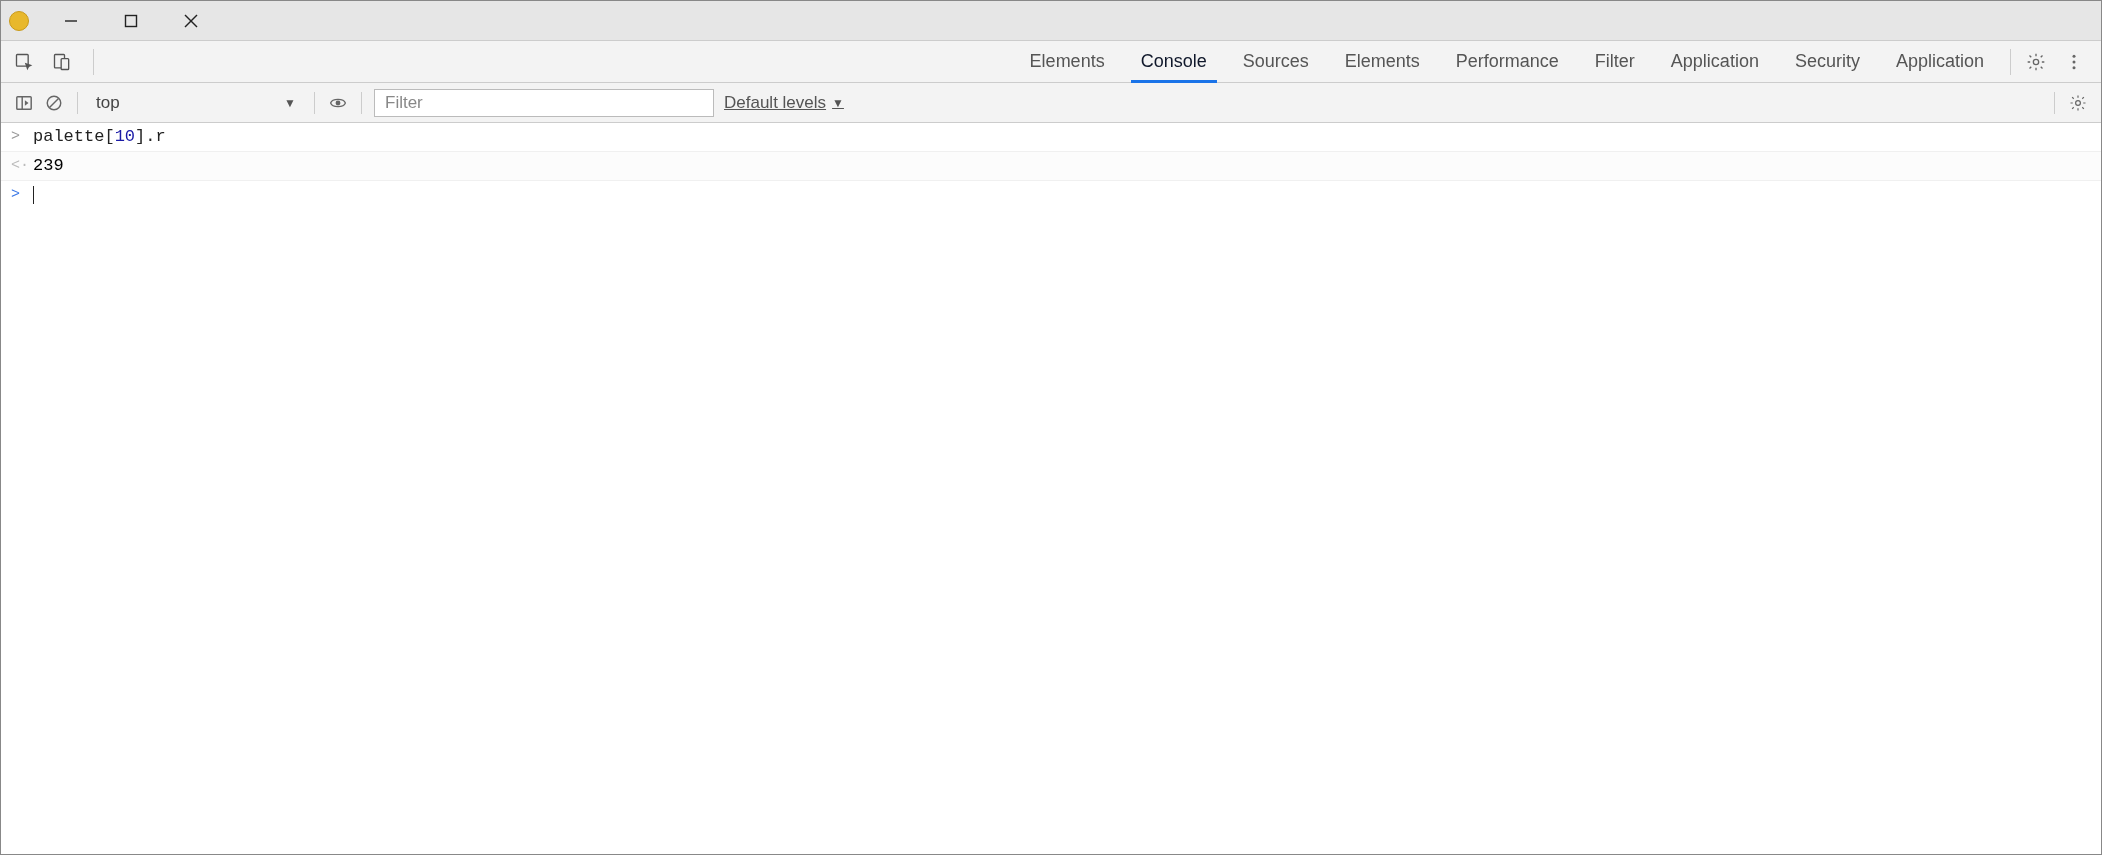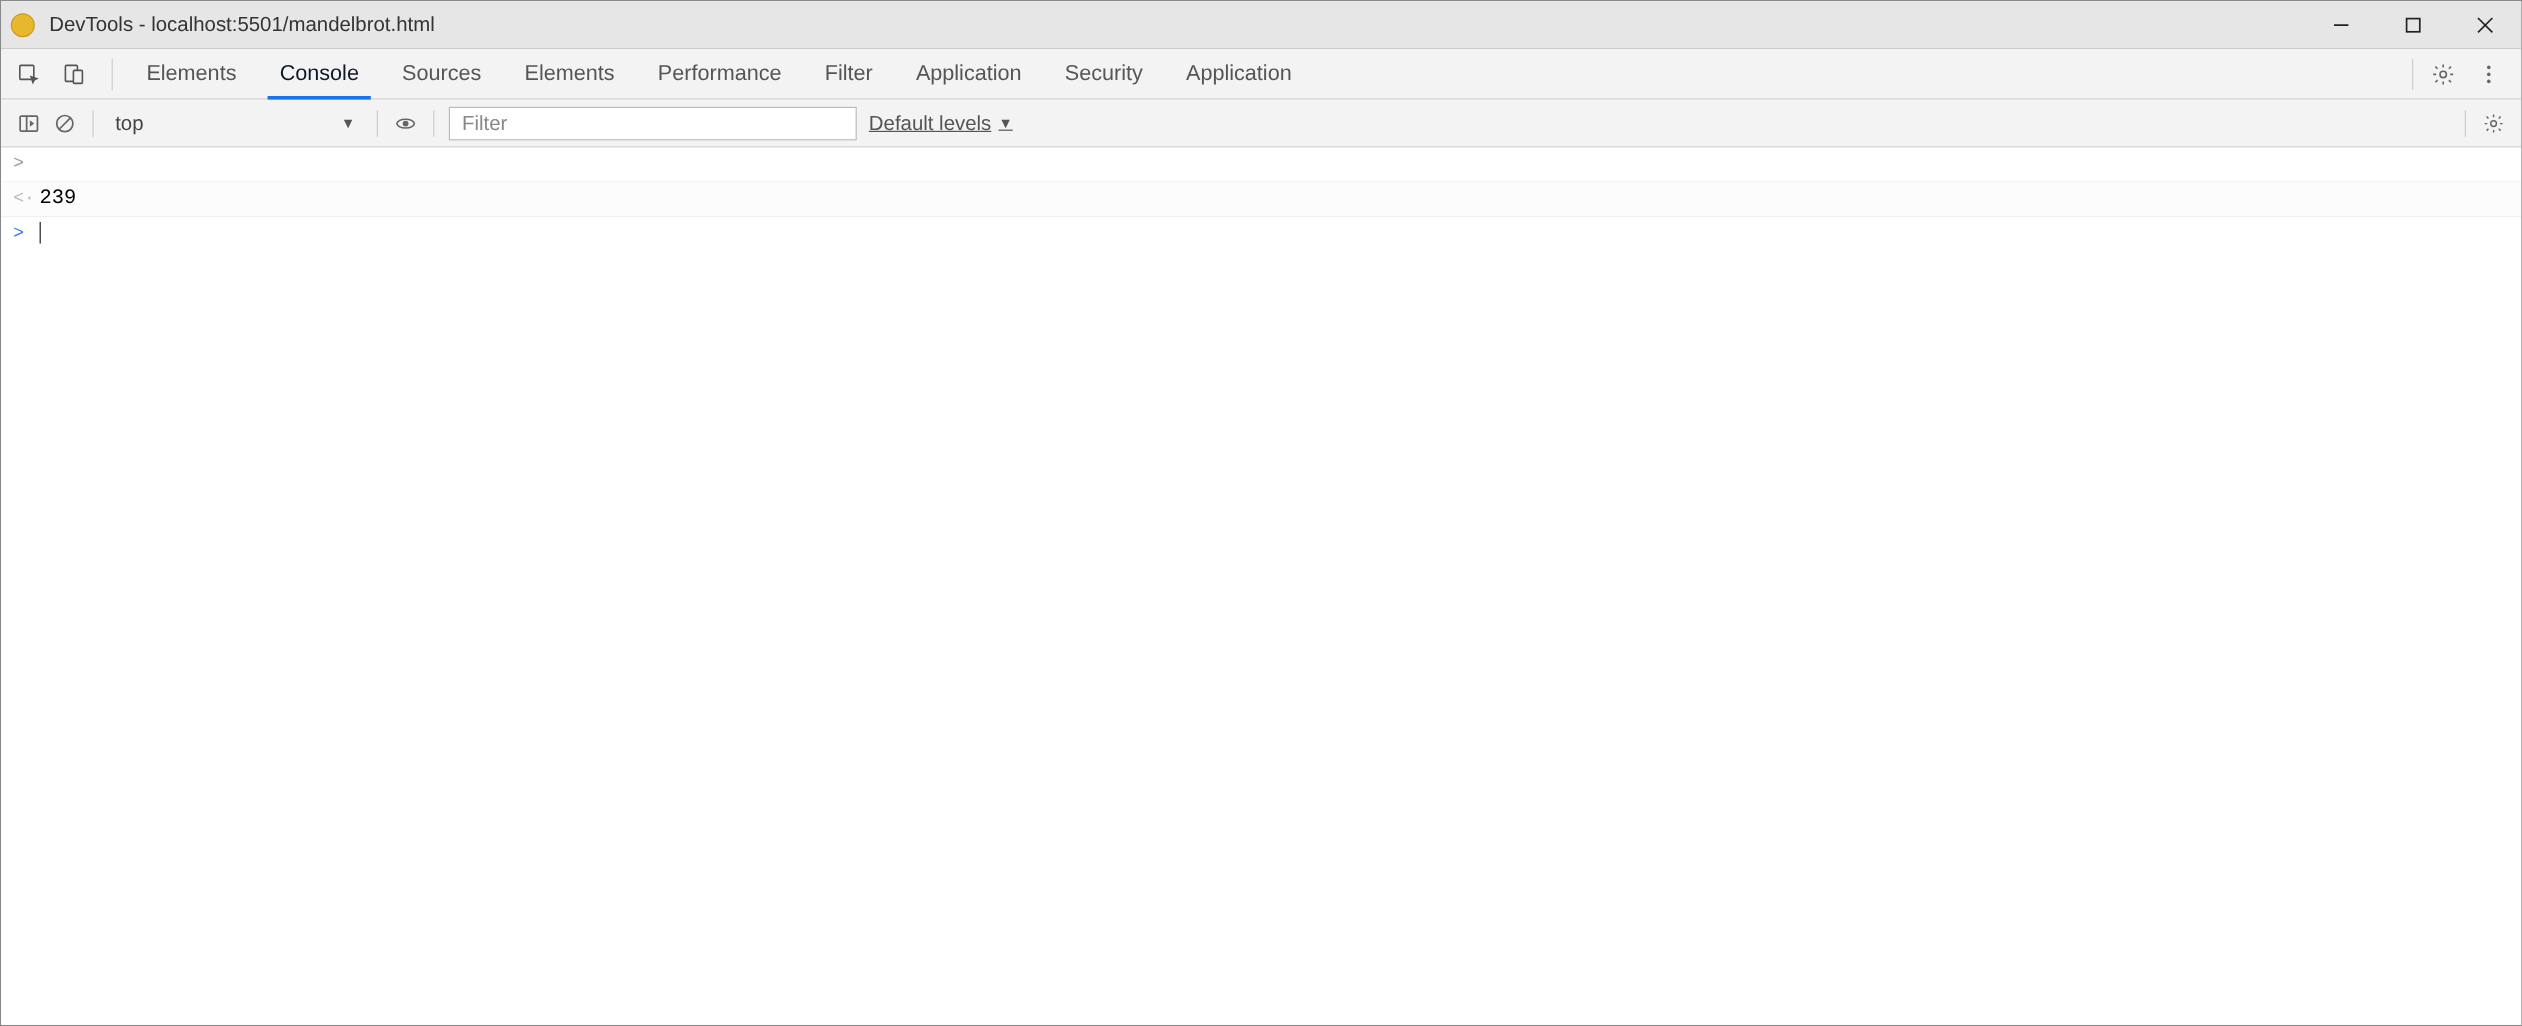--- a/index.html
+++ b/index.html
@@ -12,21 +12,21 @@
   .titlebar .title { color: #333; font-size: 17px; flex: 1; }
   .winctl { display: flex; height: 100%; }
   .winctl .btn { width: 60px; display: flex; align-items: center; justify-content: center; color: #222; }
   .winctl .btn svg { width: 14px; height: 14px; stroke: #222; stroke-width: 1.4; fill: none; }
 
   
   .tabbar { height: 42px; background: #f3f3f3; display: flex; align-items: center; padding: 0 6px; border-bottom: 1px solid #ccc; }
   .tabbar .iconbtn { width: 34px; height: 34px; display: flex; align-items: center; justify-content: center; margin-right: 4px; color: #555; }
   .tabbar .iconbtn svg { width: 20px; height: 20px; stroke: #555; fill: none; stroke-width: 1.6; }
   .tabbar .divider { width: 1px; height: 26px; background: #ccc; margin: 0 10px; }
-  .tabbar .tabs { display: flex; height: 100%; flex: 1; align-items: center; }
+  .tabbar .tabs { display: flex; height: 100%; flex: 1; align-items: center; justify-content: flex-end; }
   .tabbar .tab { padding: 0 18px; color: #555; font-size: 18px; height: 100%; display: flex; align-items: center; position: relative; cursor: default; }
   .tabbar .tab.active { color: #0f172a; }
   .tabbar .tab.active::after { content: ""; position: absolute; left: 8px; right: 8px; bottom: -1px; height: 3px; background: #1a73e8; }
   .tabbar .right { display: flex; align-items: center; }
   .tabbar .right .divider { margin: 0 8px; }
   .tabbar .right .iconbtn svg { stroke: #666; }
 
   
   .ctoolbar { height: 40px; background: #f3f3f3; border-bottom: 1px solid #ccc; display: flex; align-items: center; padding: 0 8px; }
   .ctoolbar .iconbtn { width: 30px; height: 30px; display: flex; align-items: center; justify-content: center; color: #666; }
@@ -58,21 +58,20 @@
   .val-num { color: #000000; }
 
 </style>
 </head>
 <body>
 
 <div class="window">
 
   <div class="titlebar">
     <div class="favicon"></div>
-    <div class="title">DevTools - localhost:5501/mandelbrot.html</div>
     <div class="winctl">
       <div class="btn">
         <svg viewBox="0 0 14 14">
             <line x1="1" y1="7" x2="13" y2="7"></line>
           </svg>
       </div>
       <div class="btn">
         <svg viewBox="0 0 14 14">
             <rect x="1.5" y="1.5" width="11" height="11"></rect>
           </svg>
@@ -167,20 +166,21 @@
       <svg viewBox="0 0 24 24">
         <circle cx="12" cy="12" r="3.2"></circle>
         <path d="M12 2v3M12 19v3M4.2 4.2l2.1 2.1M17.7 17.7l2.1 2.1M2 12h3M19 12h3M4.2 19.8l2.1-2.1M17.7 6.3l2.1-2.1"></path>
       </svg>
     </div>
   </div>
 
   <div class="console">
     <div class="row input">
       <div class="gutter">&gt;</div>
+      <div class="content"><span class="tok-id">palette</span><span class="tok-punc">[</span><span class="tok-num">10</span><span class="tok-punc">]</span><span class="tok-punc">.</span><span class="tok-id">r</span></div>
     </div>
     <div class="row output">
       <div class="gutter">&lt;·</div>
       <div class="content"><span class="val-num">239</span></div>
     </div>
     <div class="row prompt">
       <div class="gutter">&gt;</div>
       <div class="content"><span class="cursor"></span></div>
     </div>
   </div>

